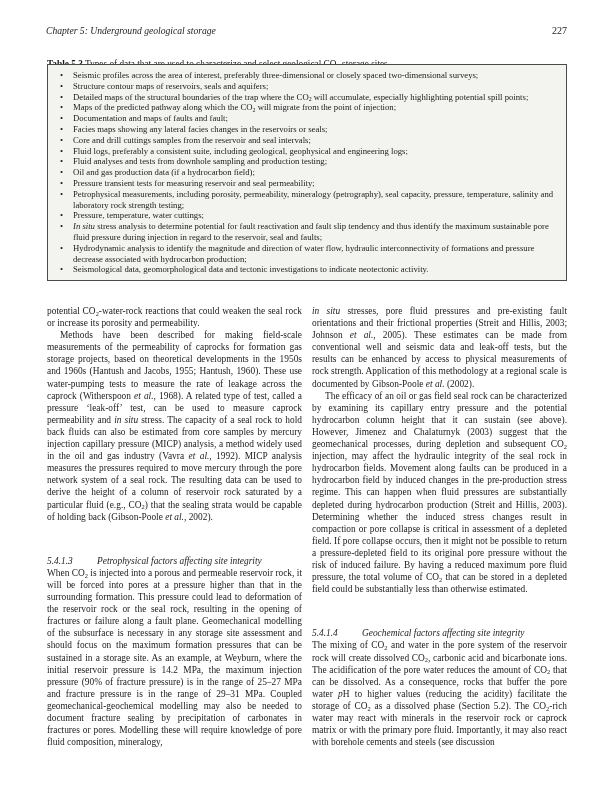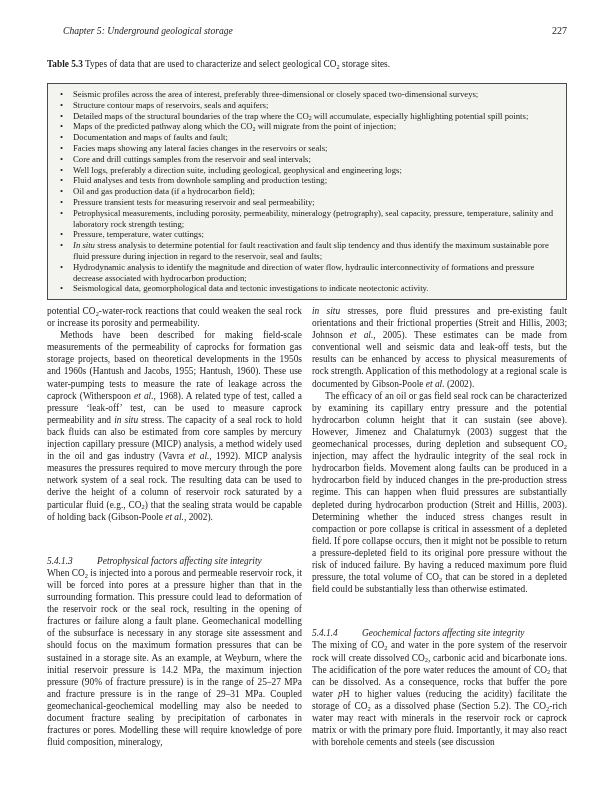--- a/index.html
+++ b/index.html
@@ -7,33 +7,33 @@
     position:relative;
     width:612px;height:792px;
     margin:0 auto;
     background:var(--c-page,#ffffff);
     font-family:"Liberation Serif","DejaVu Serif",serif;
     color:var(--c-text,#1b1b1b);
     box-sizing:border-box;
     overflow:hidden;
   }
   .page-header{
-    position:absolute;top:25px;left:63px;right:45px;
+    position:absolute;top:25px;left:46px;right:45px;
     display:flex;justify-content:space-between;align-items:baseline;
     font-size:9.6px;
   }
   .page-header .chapter{font-style:italic;}
   .page-header .pageno{font-weight:normal;font-size:10px;}
   .caption{
     position:absolute;top:59px;left:47px;right:45px;
     font-size:9.3px;line-height:11.5px;
   }
   .caption .cap-label{font-weight:bold;}
   .box{
-    position:absolute;top:83px;left:47px;right:45px;
+    position:absolute;top:64px;left:47px;right:45px;
     border:1.4px solid var(--c-box-border,#4a4a4a);
     background:var(--c-box-bg,#f3f4f0);
     padding:5px 7px 5px 6px;
     box-sizing:border-box;
   }
   .box-list{margin:0;padding:0;list-style:none;}
   .box-list li{
     position:relative;
     font-size:8.7px;line-height:10.8px;
     padding-left:19px;
@@ -86,21 +86,21 @@
 
   <div class="box">
     <ul class="box-list">
         <li>Seismic profiles across the area of interest, preferably three-dimensional or closely spaced two-dimensional surveys;</li>
         <li>Structure contour maps of reservoirs, seals and aquifers;</li>
         <li>Detailed maps of the structural boundaries of the trap where the CO<sub>2</sub> will accumulate, especially highlighting potential spill points;</li>
         <li>Maps of the predicted pathway along which the CO<sub>2</sub> will migrate from the point of injection;</li>
         <li>Documentation and maps of faults and fault;</li>
         <li>Facies maps showing any lateral facies changes in the reservoirs or seals;</li>
         <li>Core and drill cuttings samples from the reservoir and seal intervals;</li>
-        <li>Well logs, preferably a direction suite, including geological, geophysical and engineering logs;</li>
+        <li>Fluid logs, preferably a consistent suite, including geological, geophysical and engineering logs;</li>
         <li>Fluid analyses and tests from downhole sampling and production testing;</li>
         <li>Oil and gas production data (if a hydrocarbon field);</li>
         <li>Pressure transient tests for measuring reservoir and seal permeability;</li>
         <li>Petrophysical measurements, including porosity, permeability, mineralogy (petrography), seal capacity, pressure, temperature, salinity and laboratory rock strength testing;</li>
         <li>Pressure, temperature, water cuttings;</li>
         <li><i>In situ</i> stress analysis to determine potential for fault reactivation and fault slip tendency and thus identify the maximum sustainable pore fluid pressure during injection in regard to the reservoir, seal and faults;</li>
         <li>Hydrodynamic analysis to identify the magnitude and direction of water flow, hydraulic interconnectivity of formations and pressure decrease associated with hydrocarbon production;</li>
         <li>Seismological data, geomorphological data and tectonic investigations to indicate neotectonic activity.</li>
       </ul>
   </div>

